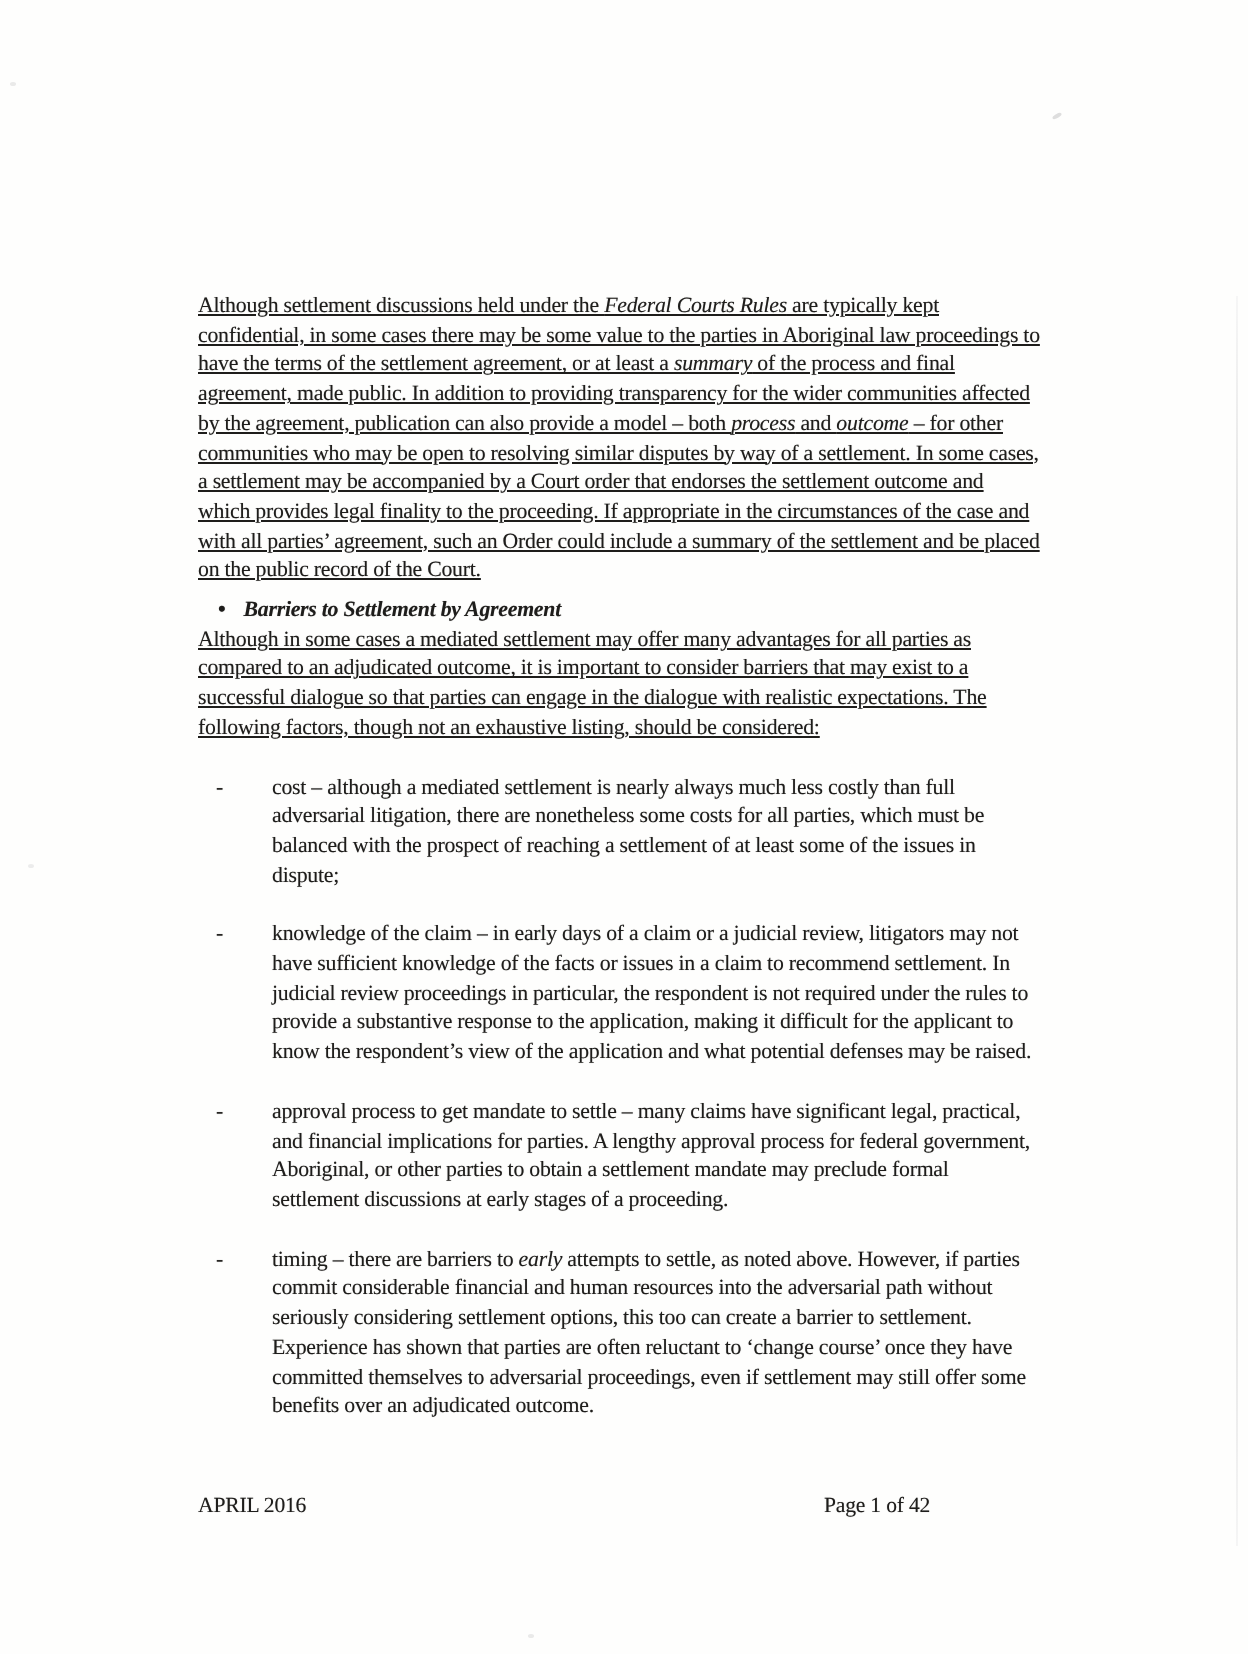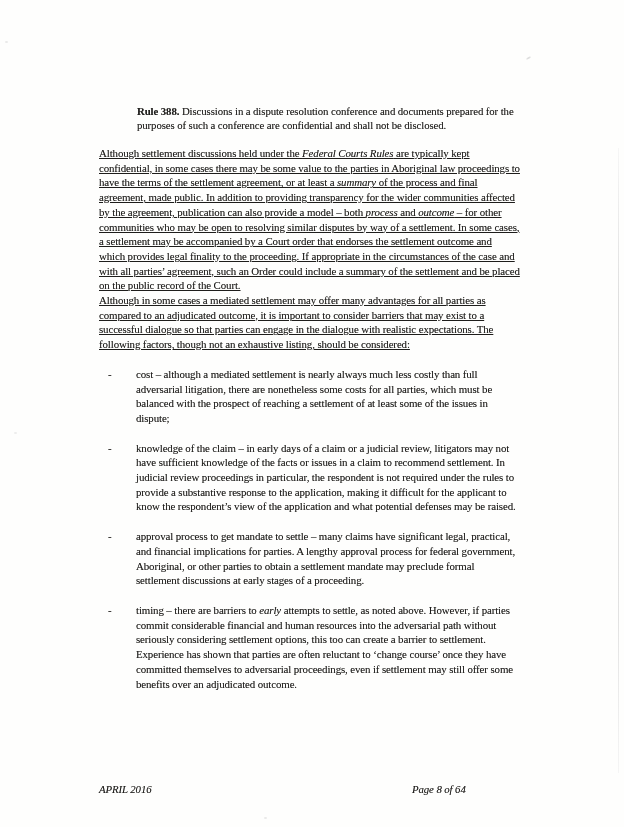--- a/index.html
+++ b/index.html
@@ -56,24 +56,23 @@
     padding-left: 37px;
     margin-top: 15px;
   }
   .list-item .marker {
     position: absolute;
     left: 9px;
     top: 0;
   }
   .footer-left, .footer-right {
     position: absolute;
-    top: 783px;
+    top: 747px;
     font-size: 10.8px;
     letter-spacing: -0.1px;
-    font-style: italic;
   }
   .footer-left { left: 99px; }
   .footer-right { left: 412px; }
   
   .edge-line {
     position: absolute;
     left: 618px;
     top: 148px;
     width: 1px;
     height: 625px;
@@ -83,26 +82,28 @@
   .speck-a { left: 526px; top: 57px; width: 5px; height: 2px; transform: rotate(-30deg); }
   .speck-b { left: 5px;  top: 41px; width: 3px; height: 2px; opacity: 0.5; }
   .speck-c { left: 14px; top: 432px; width: 3px; height: 2px; opacity: 0.45; }
   .speck-d { left: 264px; top: 817px; width: 3px; height: 2px; opacity: 0.5; }
 </style>
 </head>
 <body>
 
 <div class="page scan-text">
 
-  <div class="blockquote"><span style="font-weight: bold;">Rule 388.</span><span> Discussions in a dispute resolution conference and documents prepared for the purposes of such a conference are confidential and shall not be disclosed.</span></div>
 
   <div class="body-col">
 
     <p class="para"><span>Although settlement discussions held under the </span><span style="font-style: italic;">Federal Courts Rules</span><span> are typically kept confidential, in some cases there may be some value to the parties in Aboriginal law proceedings to have the terms of the settlement agreement, or at least a </span><span style="font-style: italic;">summary</span><span> of the process and final agreement, made public. In addition to providing transparency for the wider communities affected by the agreement, publication can also provide a model – both </span><span style="font-style: italic;">process</span><span> and </span><span style="font-style: italic;">outcome</span><span> – for other communities who may be open to resolving similar disputes by way of a settlement. In some cases, a settlement may be accompanied by a Court order that endorses the settlement outcome and which provides legal finality to the proceeding. If appropriate in the circumstances of the case and with all parties’ agreement, such an Order could include a summary of the settlement and be placed on the public record of the Court.</span></p>
 
+    <div class="heading-row">
+      <span class="bullet">•</span><span class="heading-text">Barriers to Settlement by Agreement</span>
+    </div>
 
     <p class="para">Although in some cases a mediated settlement may offer many advantages for all parties as compared to an adjudicated outcome, it is important to consider barriers that may exist to a successful dialogue so that parties can engage in the dialogue with realistic expectations. The following factors, though not an exhaustive listing, should be considered:</p>
 
     <div class="list-item">
       <span class="marker">-</span>
       <span class="item-text"><span>cost – although a mediated settlement is nearly always much less costly than full adversarial litigation, there are nonetheless some costs for all parties, which must be balanced with the prospect of reaching a settlement of at least some of the issues in dispute;</span></span>
     </div>
 
     <div class="list-item">
       <span class="marker">-</span>
@@ -116,21 +117,21 @@
 
     <div class="list-item">
       <span class="marker">-</span>
       <span class="item-text"><span>timing – there are barriers to </span><span style="font-style: italic;">early</span><span> attempts to settle, as noted above. However, if parties commit considerable financial and human resources into the adversarial path without seriously considering settlement options, this too can create a barrier to settlement. Experience has shown that parties are often reluctant to ‘change course’ once they have committed themselves to adversarial proceedings, even if settlement may still offer some benefits over an adjudicated outcome.</span></span>
     </div>
 
   </div>
 
   <div class="footer-left">APRIL 2016</div>
 
-  <div class="footer-right">Page 8 of 64</div>
+  <div class="footer-right">Page 1 of 42</div>
 
   <div class="edge-line"></div>
   <div class="speck speck-a"></div>
   <div class="speck speck-b"></div>
   <div class="speck speck-c"></div>
   <div class="speck speck-d"></div>
 
 </div>
 
 </body></html>

